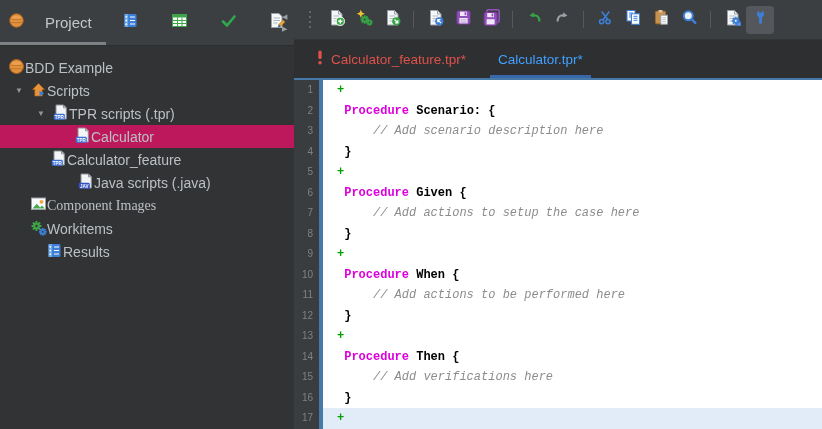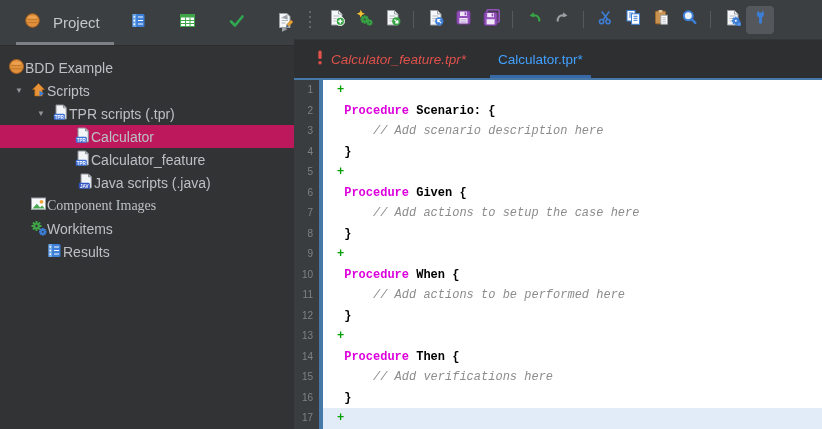--- a/index.html
+++ b/index.html
@@ -4,22 +4,22 @@
 <style>
   * { margin:0; padding:0; box-sizing:border-box; }
   html,body { width:822px; height:429px; overflow:hidden; background:#313335;
               font-family:"Liberation Sans", sans-serif; }
   .app { display:flex; width:822px; height:429px; }
 
   
   .left-panel { width:294px; flex:none; display:flex; flex-direction:column; background:#313335; }
   .left-header { height:46px; flex:none; background:#3c3f41; display:flex; align-items:center;
                  border-bottom:1px solid #2b2d2f; }
-  .ltab { height:100%; display:flex; align-items:center; gap:12px; padding:0 14px 0 8px;
-          position:relative; cursor:default;margin-left:16px; }
+  .ltab { height:100%; display:flex; align-items:center; gap:20px; padding:0 14px 0 8px;
+          position:relative; cursor:default; }
   .ltab.active::after { content:""; position:absolute; left:0; right:0; bottom:0; height:3px;
                         background:#7d8185; }
   .ltab-label { font-size:15px; color:#c3c7cb; }
   .ltab-iconbtn { height:100%; display:flex; align-items:center; padding:0 16px; }
 
   .tree { flex:1; padding-top:10px; font-size:14px; color:#bcc0c4; overflow:hidden; }
   .trow { height:23px; display:flex; align-items:center; white-space:nowrap; cursor:default; }
   .trow.selected { background:#be185d; }
   .tarrow { width:22px; flex:none; text-align:center; color:#8f9499; font-size:8px; line-height:23px; }
   .tlabel { overflow:hidden; }
@@ -36,21 +36,21 @@
   .drag-handle { width:6px; margin-right:9px; display:flex; flex-direction:column; gap:3px; align-items:center; }
   .drag-handle i { width:2px; height:2px; border-radius:50%; background:#71757a; }
   .tbtn { width:28px; height:28px; border-radius:4px; display:flex; align-items:center;
           justify-content:center; cursor:pointer; flex:none; }
   .tbtn.toggled { background:#54585c; }
   .tsep { width:1px; height:17px; background:#56595c; margin:0 7px; flex:none; }
 
   .tabbar { height:38px; flex:none; background:#2d2f31; display:flex; align-items:stretch; padding-left:6px; }
   .etab { display:flex; align-items:center; gap:7px; padding:0 16px; font-size:13.5px;
           position:relative; cursor:pointer; white-space:nowrap; }
-  .etab.error { color:#e0514b;font-style:italic; }
+  .etab.error { color:#e0514b; }
   .etab.active { color:#42a0ff; }
   .etab.active::after { content:""; position:absolute; left:8px; right:8px; bottom:0; height:3px;
                         background:#3868a8; }
 
   .editor { flex:1; display:flex; background:#ffffff; border-top:2px solid #4679a8; overflow:hidden; }
   .gutter { width:25px; flex:none; background:#3a3d3f; color:#7e8285; font-size:10px;
             line-height:20.5px; text-align:right; }
   .gutter div { padding-right:6px; height:20.5px; }
   .blue-strip { width:4px; flex:none; background:#4679a8; }
   .code { flex:1; font-family:"Liberation Mono","DejaVu Sans Mono",monospace; font-size:12px;
@@ -136,21 +136,21 @@
         </div>
         <div class="trow selected" style="padding-left: 74px;">
           <span class="icon"><svg width="17" height="17" viewBox="0 0 17 17">
               <path d="M4 1h7.5l2.8 2.8V15H4z" fill="#f2f4f6" stroke="#8b9096"></path>
               <path d="M11.5 1v2.8h2.8" fill="none" stroke="#8b9096"></path>
               <rect x="1.8" y="9.8" width="11" height="6" rx="1.4" fill="#3d6fd6"></rect>
               <text x="7.3" y="14.5" font-size="4.6" font-weight="bold" fill="#fff" text-anchor="middle" font-family="Liberation Sans, sans-serif">TPR</text>
             </svg></span>
           <span class="tlabel">Calculator</span>
         </div>
-        <div class="trow" style="padding-left: 74px; text-align: center;">
+        <div class="trow" style="padding-left: 50px; text-align: center;">
           <span class="icon"><svg width="17" height="17" viewBox="0 0 17 17">
               <path d="M4 1h7.5l2.8 2.8V15H4z" fill="#f2f4f6" stroke="#8b9096"></path>
               <path d="M11.5 1v2.8h2.8" fill="none" stroke="#8b9096"></path>
               <rect x="1.8" y="9.8" width="11" height="6" rx="1.4" fill="#3d6fd6"></rect>
               <text x="7.3" y="14.5" font-size="4.6" font-weight="bold" fill="#fff" text-anchor="middle" font-family="Liberation Sans, sans-serif">TPR</text>
             </svg></span>
           <span class="tlabel">Calculator_feature</span>
         </div>
         <div class="trow" style="padding-left: 77px;">
           <span class="icon"><svg width="17" height="17" viewBox="0 0 17 17">

